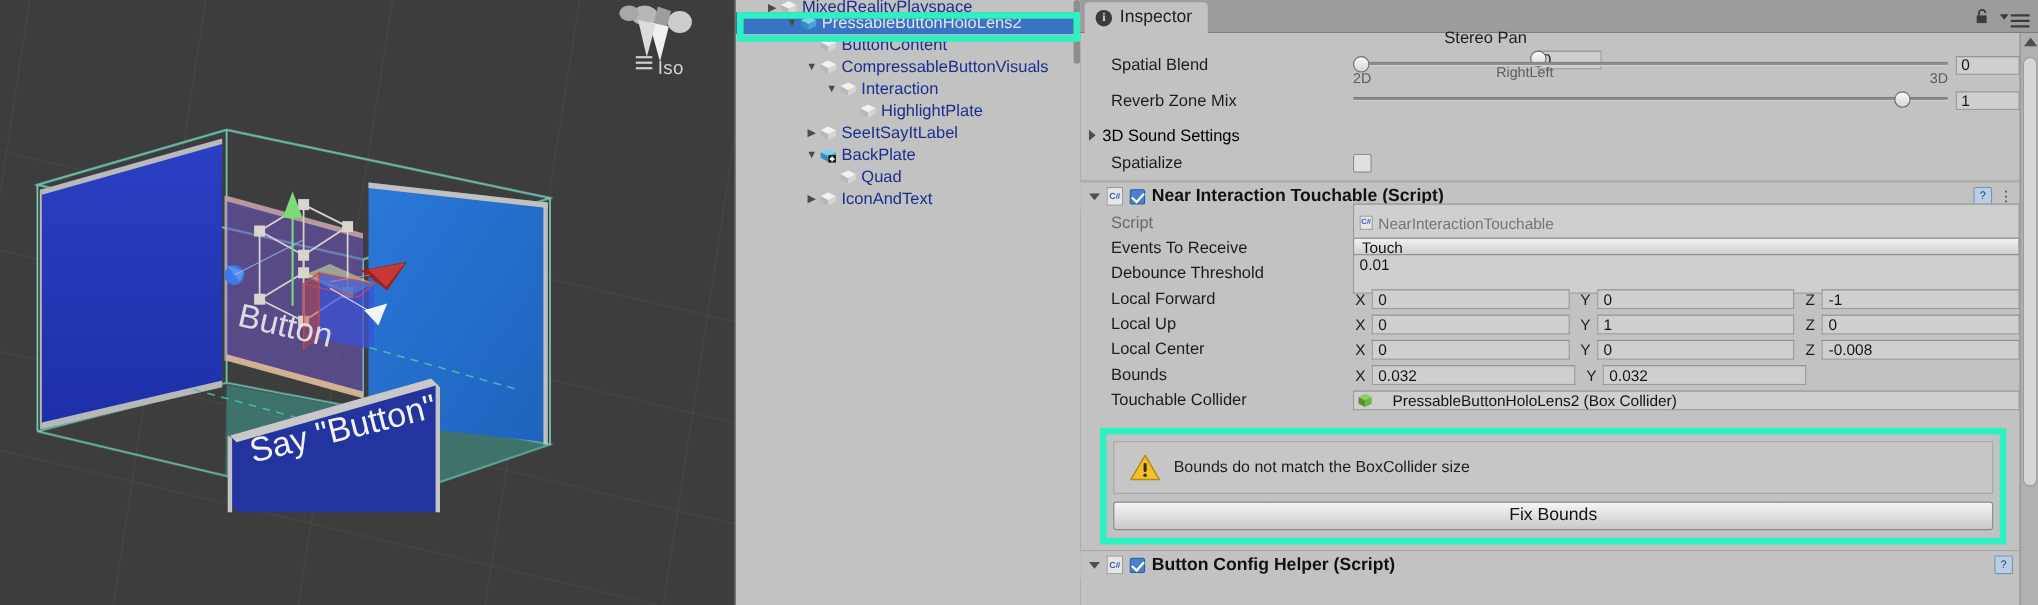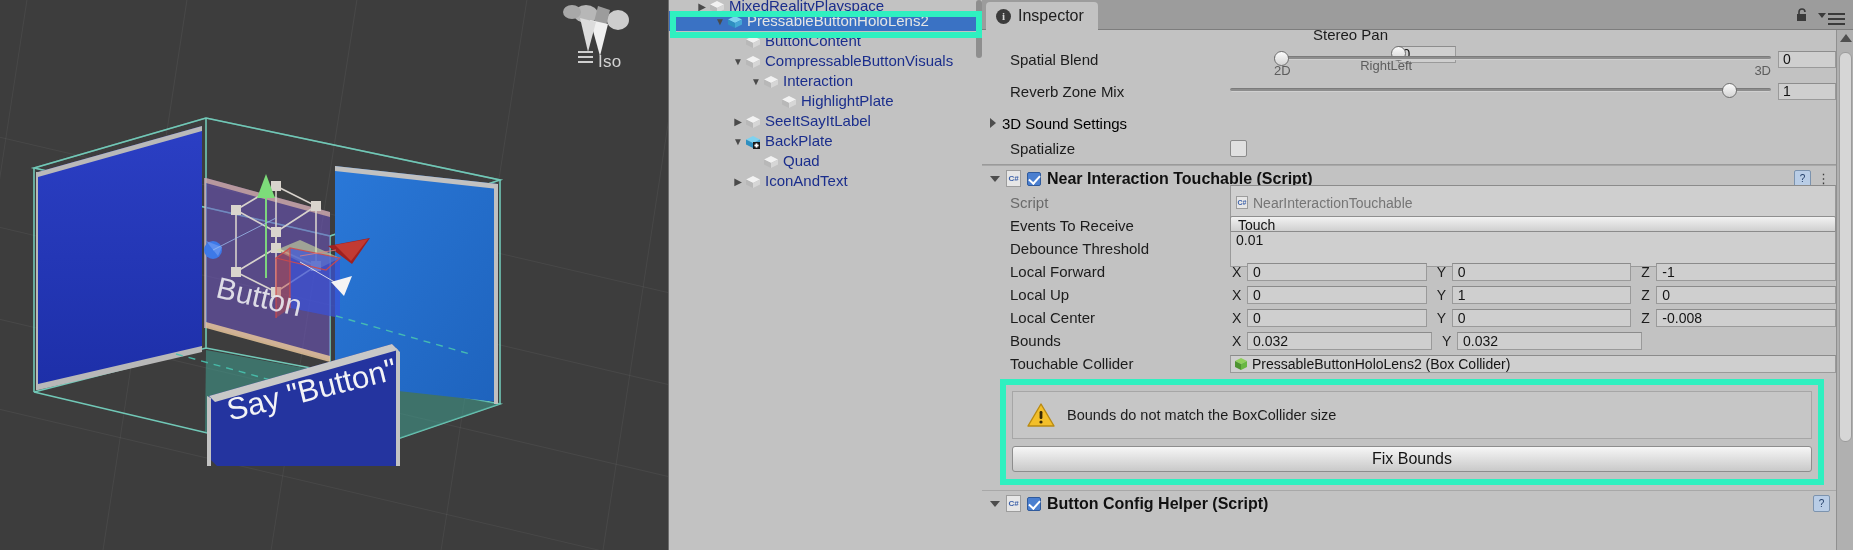--- a/index.html
+++ b/index.html
@@ -134,21 +134,21 @@
   .popup {
     flex:1; height:19px;
     background:linear-gradient(#f2f2f2,#c8c8c8);
     border:1px solid #8f8f8f; border-radius:2px;
     font-size:14px; line-height:17px; padding-left:7px; color:#111;
   }
   .objfield {
     flex:1; height:18px; background:#cfcfcf;
     border:1px solid #9a9a9a; border-top-color:#8b8b8b;
     font-size:14px; line-height:16px; color:#141414;
-    display:flex; align-items:center; gap:4px; padding-left:3px;
+    display:flex; align-items:center; gap:18px; padding-left:3px;
   }
   .vec { display:flex; align-items:center; flex:1; gap:0; }
   .vec .ax { width:17px; font-size:14px; color:#1c1c1c; text-align:left; padding-left:2px;}
   .vec .vf {
     flex:1; height:18px; background:#cfcfcf;
     border:1px solid #9a9a9a; border-top-color:#8b8b8b;
     font-size:14px; line-height:16px; padding-left:5px; color:#141414;
     margin-right:8px;
   }
   .vec .vf:last-child { margin-right:0; }
@@ -186,21 +186,21 @@
     width:17px;height:17px;background:#b9cde6;border:1px solid #7c93ae;border-radius:2px;
     font-size:10px;color:#24406a;text-align:center;line-height:16px;
   }
 
   .checkbox-plain {
     width:17px;height:17px;background:#e0e0e0;border:1px solid #8a8a8a;border-radius:2px;
   }
 
   
   .hl-block {
-    position:relative; margin:4px 12px 0 18px;
+    position:relative; margin:14px 12px 0 18px;
     border:6px solid #2ff0c0; background:#c2c2c2;
     padding:6px 6px 7px 6px;
   }
   .warnbox {
     display:flex; align-items:center; gap:12px;
     background:#c6c6c6; border:1px solid #a6a6a6;
     height:48px; padding-left:14px;
   }
   .warnbox .txt { font-size:14.5px; color:#1d1d1d; }
   .fixbtn {
@@ -447,21 +447,21 @@
           <div class="slider">
             <div class="track"></div>
             <div class="knob" style="left:50%;"></div>
             <div class="edge-lbl" style="left:0;">Left</div>
             <div class="edge-lbl" style="right:0;">Right</div>
           </div>
           <div class="numbox">0</div>
         </div>
       </div>
 
-      <div class="row" style="height:32px;gap:44px;">
+      <div class="row" style="height:32px;">
         <div class="lbl">Spatial Blend</div>
         <div class="ctl">
           <div class="slider">
             <div class="track"></div>
             <div class="knob" style="left:0;"></div>
             <div class="edge-lbl" style="left:0;">2D</div>
             <div class="edge-lbl" style="right:0;">3D</div>
           </div>
           <div class="numbox">0</div>
         </div>

